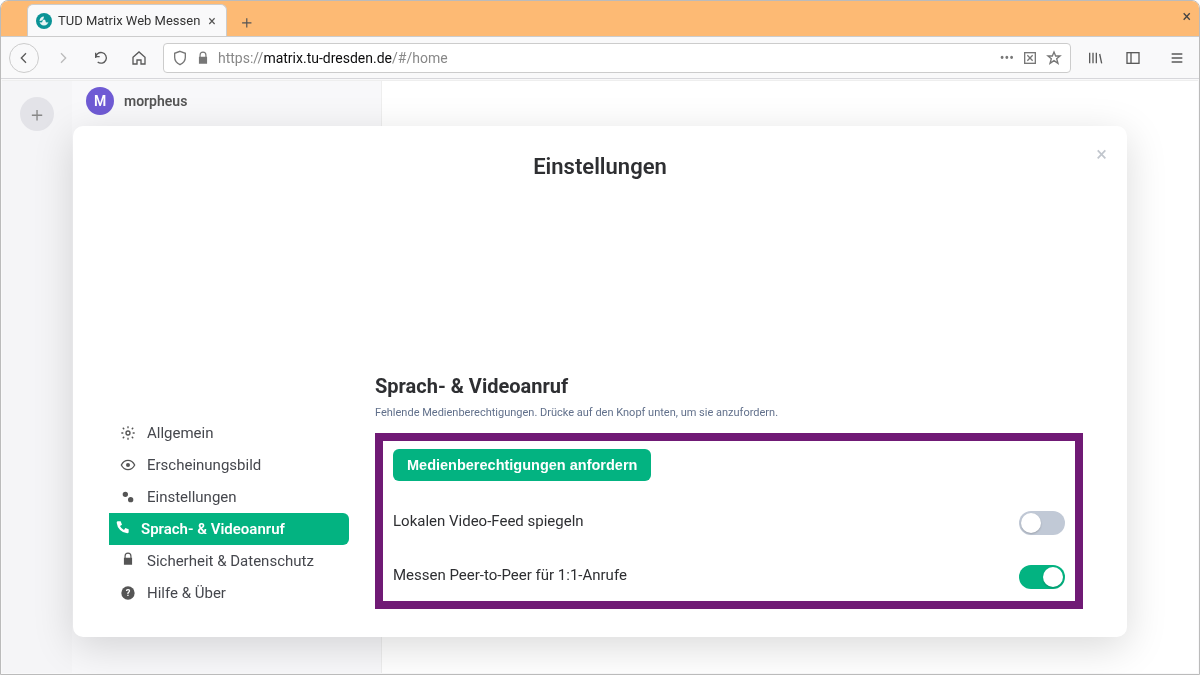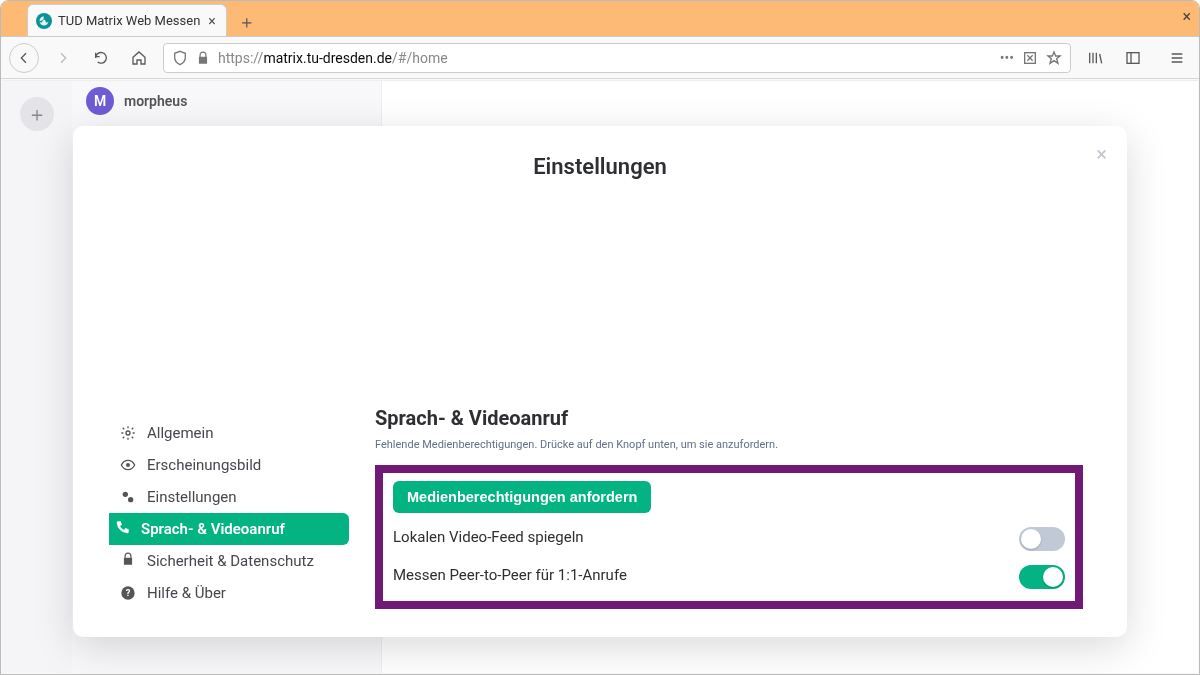--- a/index.html
+++ b/index.html
@@ -228,21 +228,21 @@
     padding:8px 14px;
     font-size:14.5px;
     font-weight:600;
     cursor:pointer;
   }
   .setting-row {
     display:flex;
     align-items:flex-start;
     justify-content:space-between;
     gap:16px;
-    margin-top:14px;
+    margin-top:30px;
     font-size:15px;
     color:#2e2f32;
   }
   .setting-label { flex:1; line-height:1.35; }
   .toggle {
     width:46px; height:24px;
     border-radius:12px;
     position:relative;
     flex-shrink:0;
     cursor:pointer;

